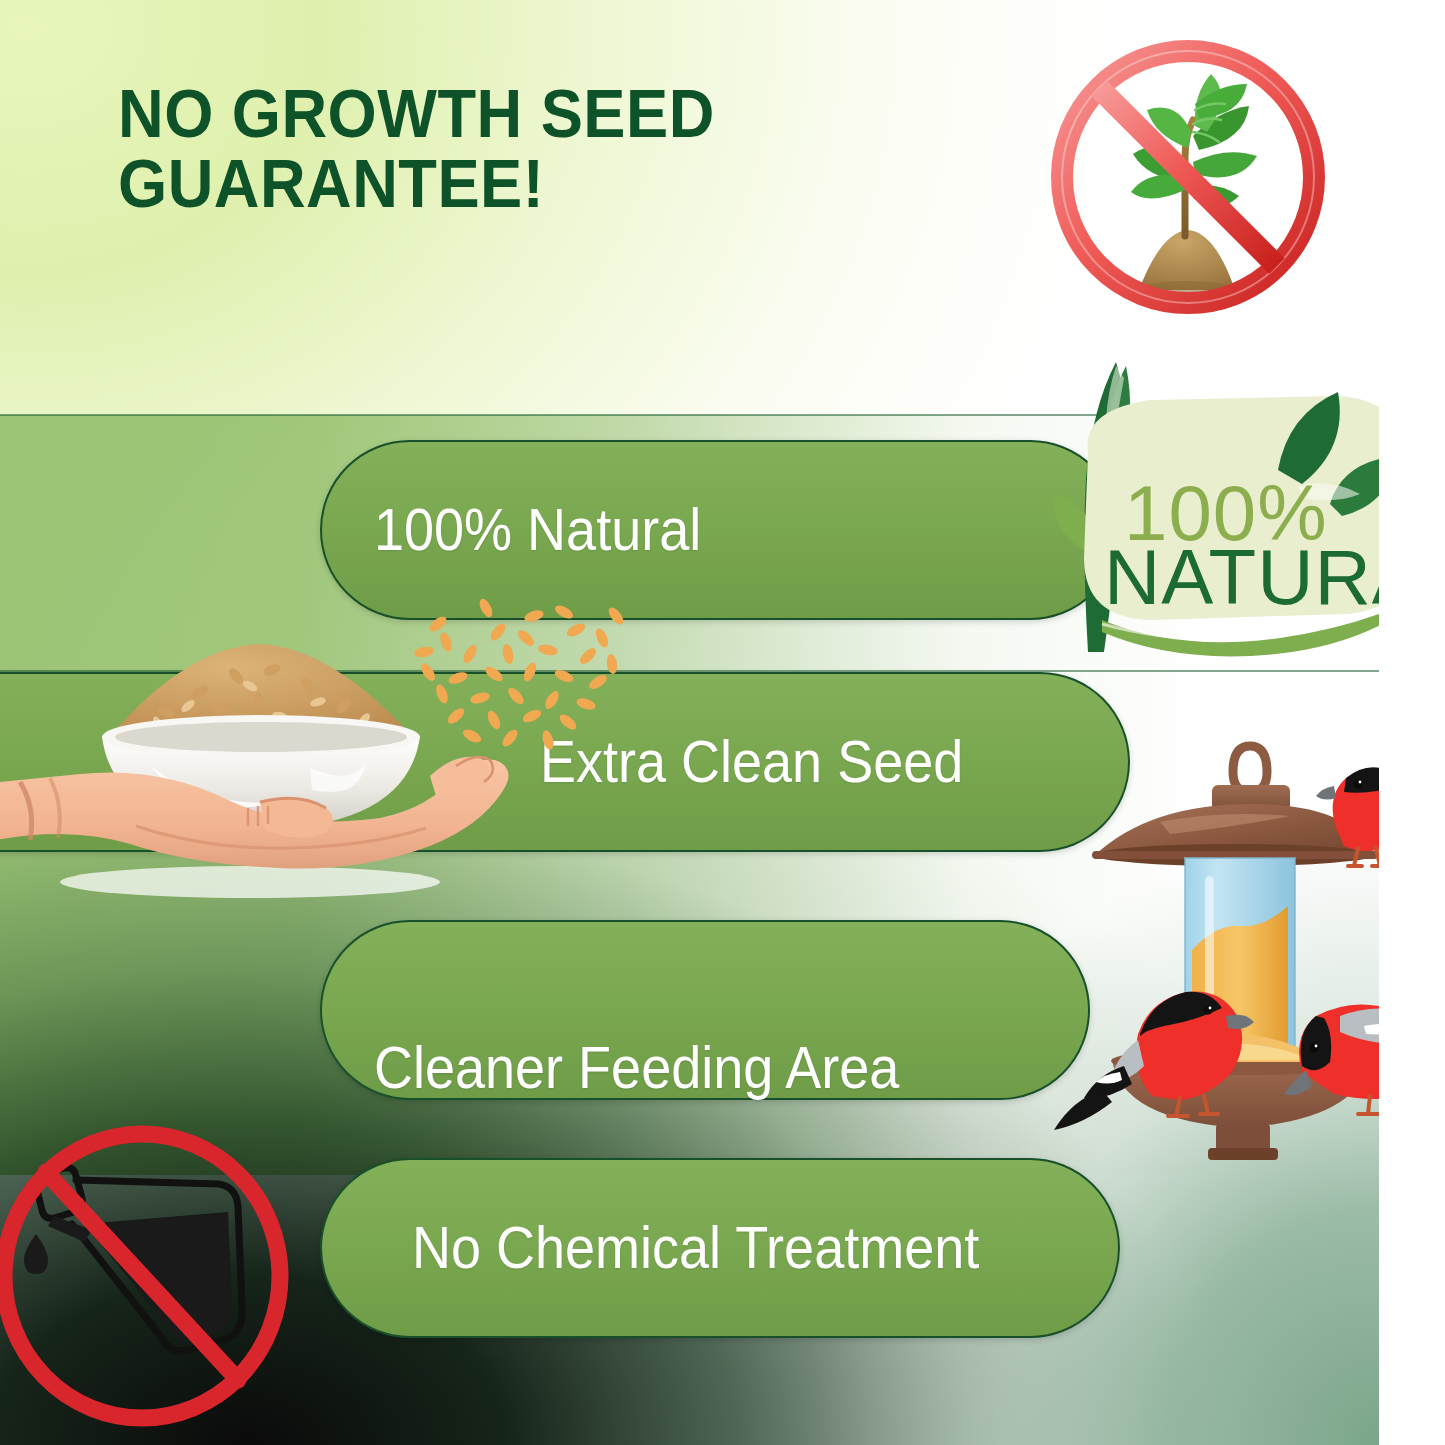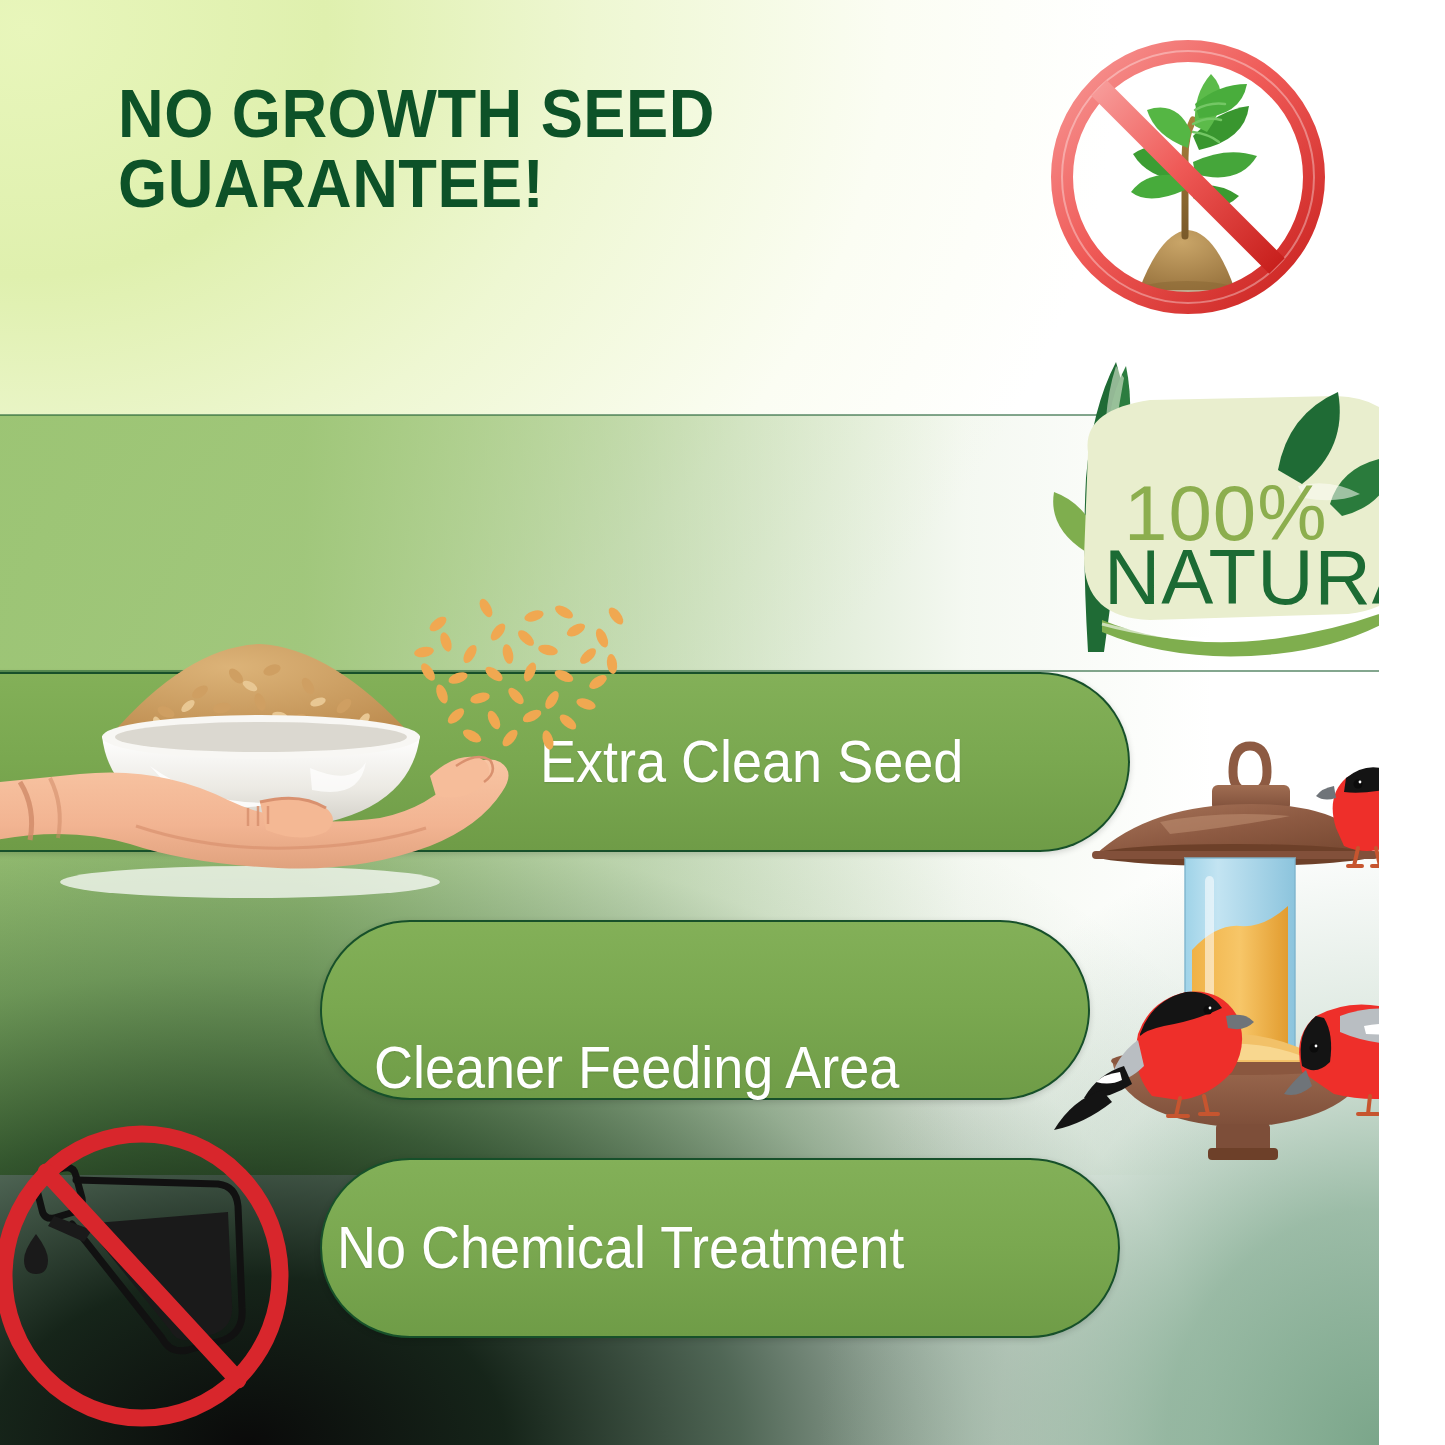--- a/index.html
+++ b/index.html
@@ -64,21 +64,21 @@
 
   #pill1{left:320px;top:440px;width:800px;height:180px;border-radius:92px;}
   #pill1 .plabel{margin-left:52px;}
 
   #pill2{left:-120px;top:672px;width:1250px;height:180px;border-radius:0 92px 92px 0;border-left:none;}
   #pill2 .plabel{margin-left:660px;}
 
   #pill3{left:320px;top:920px;width:770px;height:180px;border-radius:92px;align-items:flex-end;}
   #pill3 .plabel{margin-left:52px;}
 
-  #pill4{left:320px;top:1158px;width:800px;height:180px;border-radius:92px;}
+  #pill4{left:320px;top:1158px;width:800px;height:180px;border-radius:92px;justify-content:center;}
   #pill4 .plabel{margin-left:15px;}
 
   
   .edge-line{position:absolute;left:0;right:0;height:2px;background:#1d5c31;opacity:.55;}
 
   
   #no-plant{position:absolute;left:1043px;top:40px;width:290px;height:275px;}
 
   
   #nat-badge{position:absolute;left:1030px;top:352px;width:420px;height:300px;}
@@ -152,20 +152,23 @@
         <path d="M152 70 Q166 62 182 64"></path>
       </g>
 
       <circle cx="145" cy="137" r="126" fill="none" stroke="url(#ringG)" stroke-width="22"></circle>
       <circle cx="145" cy="137" r="126" fill="none" stroke="#ffffff" stroke-width="2" opacity=".35"></circle>
 
       <line x1="56" y1="48" x2="234" y2="226" stroke="url(#ringG)" stroke-width="22" stroke-linecap="butt"></line>
     </svg>
   </div>
 
+  <div class="pill" id="pill1">
+    <span class="plabel">100% Natural</span>
+  </div>
 
   <div id="nat-badge">
     <svg viewBox="0 0 420 300" width="420" height="300">
 
       <path d="M58 300 Q52 200 56 126 Q62 56 86 10 Q104 64 94 138 Q86 214 74 300 Z" fill="#1f6b35"></path>
       <path d="M66 180 Q52 150 24 140 Q18 176 56 200 Z" fill="#7fae4e"></path>
       <path d="M80 116 Q72 58 96 14 Q106 62 92 120 Z" fill="#2c7d3f"></path>
       <path d="M86 14 Q70 64 78 124 Q86 70 94 26 Z" fill="#f3f7e4" opacity=".55"></path>
 
       <path d="M58 100 Q52 58 120 48 L306 44 Q372 46 380 108 L382 196

